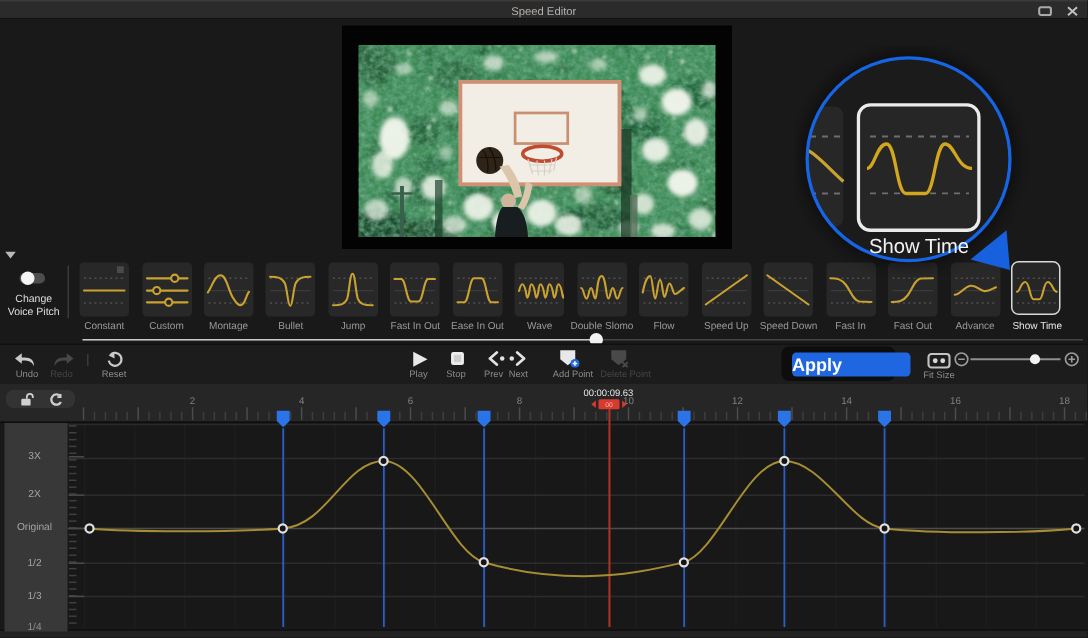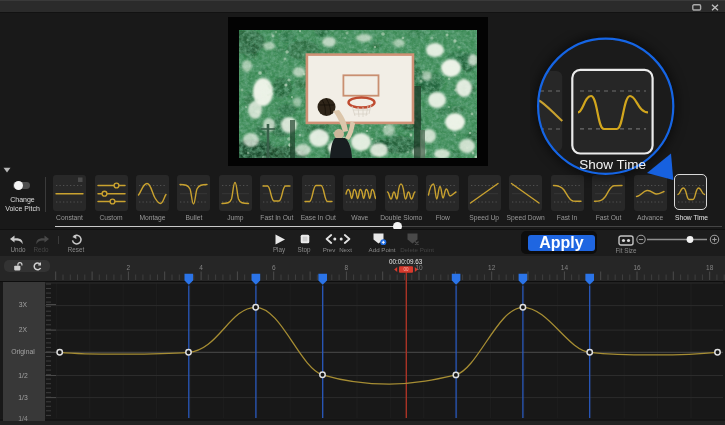--- a/index.html
+++ b/index.html
@@ -1,20 +1,21 @@
 <!DOCTYPE html>
 <html><head><meta charset="utf-8">
 <style>
 *{margin:0;padding:0;box-sizing:border-box;}
 html,body{width:725px;height:425px;background:#191919;overflow:hidden;font-family:"Liberation Sans",sans-serif;}
 </style></head>
 <body>
 <div style="position:relative;width:725px;height:425px;background:#191919;">
 
 <div style="position:absolute;left:0;top:0;width:725px;height:13px;background:#2b2b2b;border-top:1px solid #3a3a3a;border-bottom:1px solid #121212;"></div>
+<div style="position:absolute;left:0;top:2.5px;width:725px;text-align:center;font-size:7.5px;color:#b5b0ac;">Speed Editor</div>
 <svg style="position:absolute;left:692px;top:3.8px" width="10" height="7" viewBox="0 0 10 7">
       <rect x="0.8" y="0.8" width="7.8" height="5.2" rx="1.2" fill="none" stroke="#aaa" stroke-width="1.4"></rect>
     </svg>
 <svg style="position:absolute;left:711px;top:3.8px" width="8" height="7" viewBox="0 0 8 7">
       <path d="M1 0.8 L7 6.2 M7 0.8 L1 6.2" stroke="#c0c0c0" stroke-width="1.3"></path>
     </svg>
 
 <div style="position:absolute;left:228px;top:17px;width:260px;height:149px;background:#030303;"></div>
 <svg style="position:absolute;left:239px;top:30px" width="238" height="128" viewBox="0 0 238 128">
 <defs>
@@ -465,21 +466,21 @@
       <circle cx="10.3" cy="9.3" r="3" fill="#1f6ce0"></circle>
       <path d="M10.3 7.8 V10.8 M8.8 9.3 H11.8" stroke="#fff" stroke-width="1"></path>
     </svg>
 <div style="position:absolute;left:363px;top:246px;width:38px;text-align:center;font-size:6.2px;color:#8a8a8a;">Add Point</div>
 <svg style="position:absolute;left:407px;top:232.5px" width="12" height="12.5" viewBox="0 0 12 12.5">
       <path d="M0.5 0.5 H10.5 V6.5 L5.5 10.5 L0.5 6.5 Z" fill="#494949"></path>
       <path d="M8 8.5 L11.5 12 M11.5 8.5 L8 12" stroke="#494949" stroke-width="1.2"></path>
     </svg>
 <div style="position:absolute;left:396px;top:246px;width:42px;text-align:center;font-size:6.2px;color:#454545;">Delete Point</div>
 <div style="position:absolute;left:521px;top:231px;width:76px;height:23px;background:#0d0d0d;border-radius:5px;"></div>
-<div style="position:absolute;left:528px;top:234.5px;width:67px;height:16px;background:#1f66e1;border-radius:3px;color:#fff;font-size:16px;font-weight:bold;text-align:center;line-height:16px;">Apply</div>
+<div style="position:absolute;left:528px;top:234.5px;width:79px;height:16px;background:#1f66e1;border-radius:3px;color:#fff;font-size:12px;font-weight:bold;text-align:left;line-height:16px;">Apply</div>
 <svg style="position:absolute;left:618px;top:234.5px" width="16" height="11" viewBox="0 0 16 11">
       <rect x="1" y="1" width="14" height="9" rx="2" fill="none" stroke="#c3c3c3" stroke-width="1.4"></rect>
       <circle cx="5.5" cy="5.5" r="1.6" fill="#d8d8d8"></circle>
       <circle cx="10.5" cy="5.5" r="1.6" fill="#d8d8d8"></circle>
     </svg>
 <div style="position:absolute;left:610px;top:246.5px;width:32px;text-align:center;font-size:6.3px;color:#8a8a8a;">Fit Size</div>
 <svg style="position:absolute;left:636px;top:234px" width="85" height="11" viewBox="0 0 85 11">
       <circle cx="5" cy="5.5" r="4.2" fill="none" stroke="#9a9a9a" stroke-width="1.1"></circle>
       <line x1="2.8" y1="5.5" x2="7.2" y2="5.5" stroke="#9a9a9a" stroke-width="1.1"></line>
       <line x1="11" y1="5.5" x2="71" y2="5.5" stroke="#8f8f8f" stroke-width="1.4"></line>

